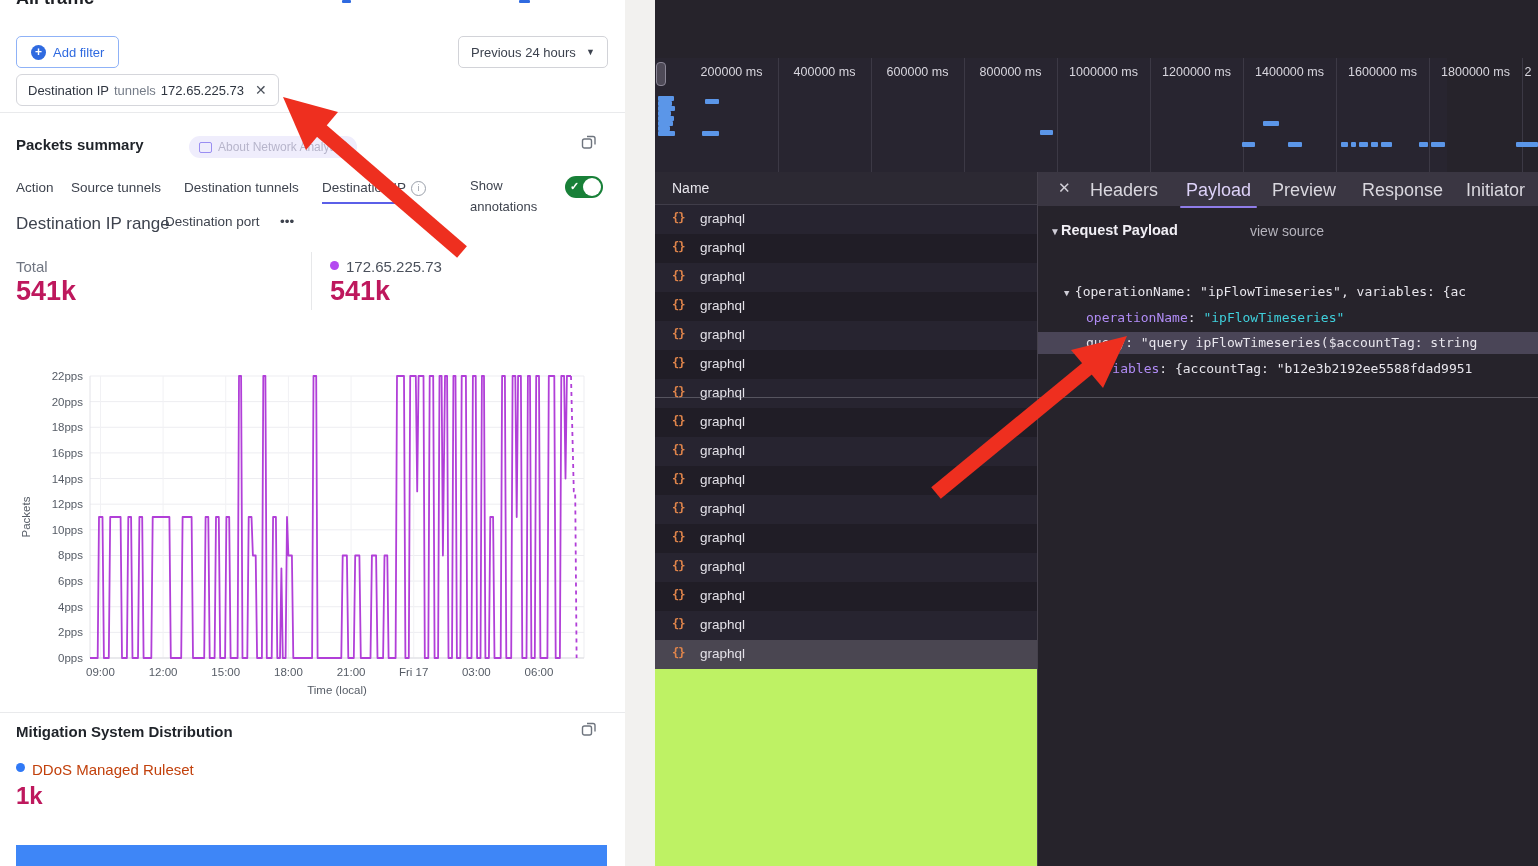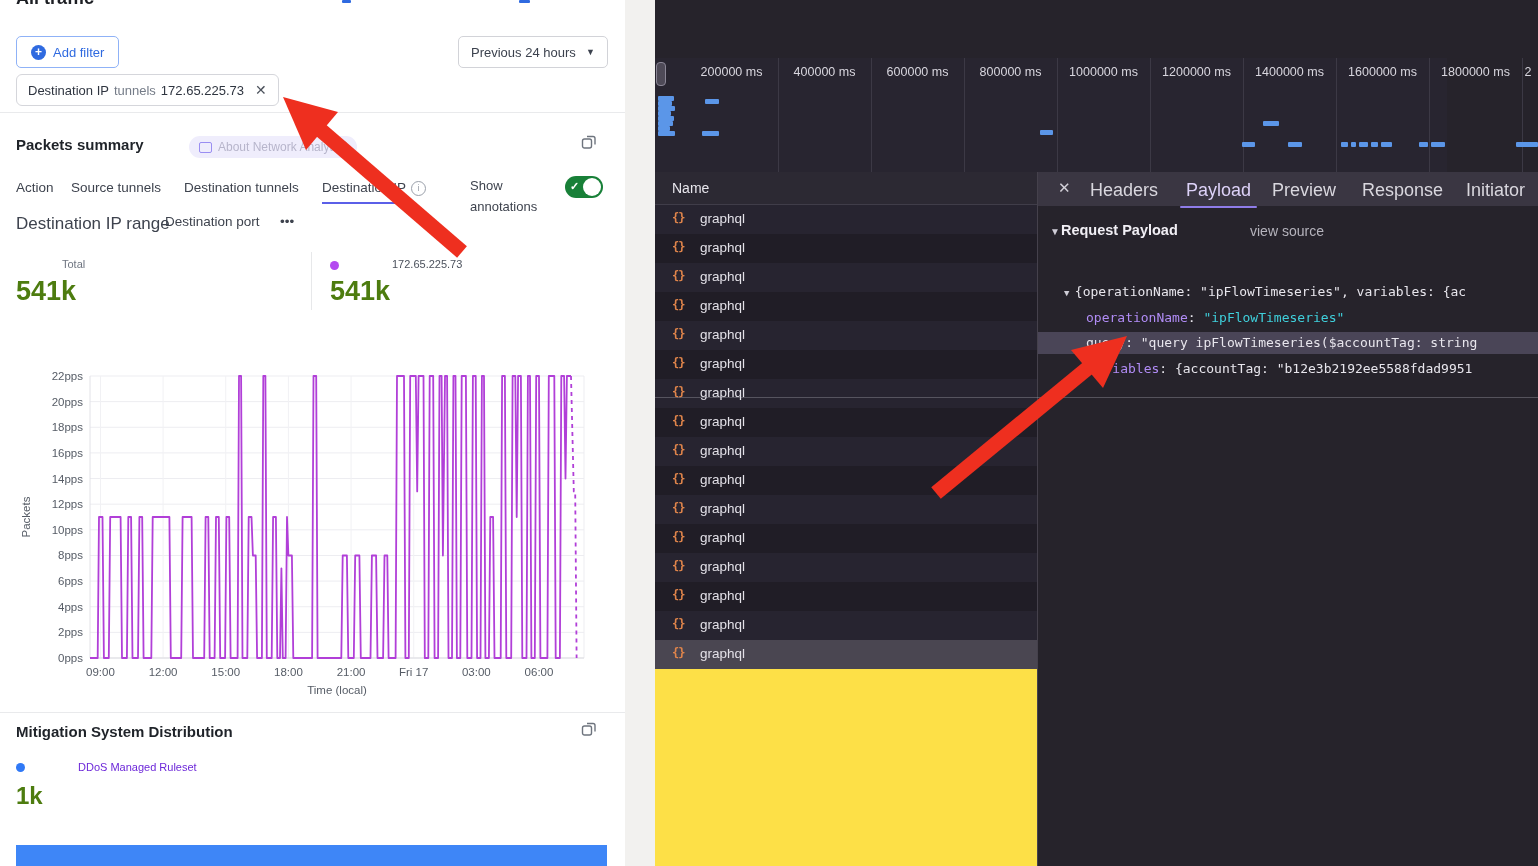--- a/index.html
+++ b/index.html
@@ -21,42 +21,42 @@
   #na-badge{position:absolute;left:189px;top:136px;height:22px;border-radius:11px;background:#efedfc;display:flex;align-items:center;gap:6px;padding:0 10px;font-size:12px;color:#b7b5cb;}
   #na-badge .bk{width:11px;height:9px;border:1.5px solid #8b7df0;border-radius:2px;opacity:.85;}
   .gicon{position:absolute;color:#787e88;}
   .tab{position:absolute;white-space:nowrap;cursor:pointer;color:#3e434e;}
   .tab.active .ul{position:absolute;left:0;right:14px;bottom:-8px;height:2px;background:#5b5fe8;}
   .info-i{display:inline-block;width:13px;height:13px;border:1px solid #9aa0aa;border-radius:50%;color:#9aa0aa;font-size:9px;line-height:13px;text-align:center;vertical-align:1px;margin-left:5px;}
   #show-ann{position:absolute;left:470px;top:175px;width:86px;font-size:13px;color:#3e434e;line-height:21px;}
   #toggle{position:absolute;left:565px;top:176px;width:38px;height:22px;border-radius:11px;background:#188038;cursor:pointer;}
   #toggle .check{position:absolute;left:5px;top:4px;color:#fff;font-size:11px;font-weight:bold;}
   #toggle .knob{position:absolute;right:2px;top:2px;width:18px;height:18px;border-radius:50%;background:#fff;}
-  .stat-label{position:absolute;font-size:11px;color:#6f7581;margin-left:46px;}
-  .stat-value{position:absolute;font-size:27px;font-weight:bold;color:#4d7c0f;}
+  .stat-label{position:absolute;font-size:15px;color:#6f7581;}
+  .stat-value{position:absolute;font-size:27px;font-weight:bold;color:#be185d;}
   .dot{position:absolute;width:9px;height:9px;border-radius:50%;}
   #stat-div{position:absolute;left:311px;top:252px;height:58px;border-left:1px solid #e7e8ea;}
   #chart-svg{position:absolute;left:0;top:355px;}
   #mit-bar{position:absolute;left:16px;top:845px;width:591px;height:21px;background:#3e86f7;}
   .copy-icon{position:absolute;width:16px;height:16px;}
   .speck{position:absolute;background:#2f6ae0;border-radius:1px;}
   
   #devtools{position:absolute;left:655px;top:0;width:883px;height:866px;background:#26232b;color:#e6e4eb;}
   #pill-row{position:absolute;left:10px;top:1px;height:25px;display:flex;gap:9px;}
   .pill{box-sizing:border-box;height:24px;border:1.5px solid #908d99;border-radius:13px;padding:0 10px;font-size:13px;line-height:21px;color:#ebe9f0;background:transparent;cursor:pointer;white-space:nowrap;}
   .pill.active{background:#524b63;border-color:#a095bd;color:#f3effc;}
   #check-row{position:absolute;left:14px;top:30px;height:26px;display:flex;gap:36px;align-items:center;}
   .chk{display:flex;align-items:center;gap:10px;font-size:14px;color:#e6e4eb;cursor:pointer;}
   .chk .box{width:14px;height:14px;border:1.5px solid #9b98a4;border-radius:3px;background:transparent;}
   #timeline{position:absolute;left:0;top:58px;width:792px;height:114px;background:#282530;border-bottom:1px solid #3c3945;}
   .tl-div{position:absolute;top:0;width:1px;height:114px;background:#3c3945;}
   .tl-label{position:absolute;top:7px;font-size:12.5px;color:#d8d6de;transform:translateX(-50%);white-space:nowrap;}
   .tl-mark{position:absolute;height:5px;border-radius:1px;background:#5b96e8;}
   #tl-handle{position:absolute;left:1px;top:4px;width:8px;height:22px;border:1px solid #8a8695;border-radius:4px;background:#4e4a57;}
-  #name-col{position:absolute;left:0;top:172px;width:382px;height:694px;background:#fde047;}
+  #name-col{position:absolute;left:0;top:172px;width:382px;height:694px;background:#bef264;}
   #name-header{position:absolute;left:0;top:0;width:382px;height:33px;background:#2c2933;border-bottom:1px solid #403d49;box-sizing:border-box;font-size:14px;color:#e8e6ed;}
   #name-header span{position:absolute;left:17px;top:8px;}
   .req-row{position:absolute;left:0;width:382px;height:29px;font-size:13.5px;color:#e3e1e8;cursor:pointer;}
   .req-row .jicon{position:absolute;left:17px;top:6px;font-family:"DejaVu Sans Mono",monospace;font-size:12px;font-weight:bold;color:#e0854b;letter-spacing:-1px;}
   .req-row .rname{position:absolute;left:45px;top:6px;}
   #col-divider{position:absolute;left:382px;top:172px;width:1px;height:694px;background:#45414c;}
   #detail{position:absolute;left:383px;top:172px;width:500px;height:694px;background:#26232b;}
   #tabbar{position:absolute;left:0;top:0;width:500px;height:34px;background:#3a3642;}
   #tabbar .close-x{position:absolute;left:20px;top:7px;font-size:15px;color:#d2d0d8;cursor:pointer;}
   .dtab{position:absolute;top:8px;font-size:18px;color:#d9d7de;cursor:pointer;white-space:nowrap;}
@@ -184,21 +184,21 @@
         <text x="337" y="339" text-anchor="middle" font-size="11.5" fill="#565c66" font-family="&quot;Liberation Sans&quot;,sans-serif">Time (local)</text>
       </svg>
 
     <div class="sect-border" style="top:712px;"></div>
     <div class="card-title" style="left:16px;top:723px;">Mitigation System Distribution</div>
     <svg class="copy-icon" style="left:581px;top:721px;" viewBox="0 0 16 16">
       <rect x="1.5" y="5" width="9" height="9" rx="2" fill="none" stroke="#6e747e" stroke-width="1.4"></rect>
       <path d="M6 2.5 h6 a2 2 0 0 1 2 2 v6" fill="none" stroke="#6e747e" stroke-width="1.4"></path>
     </svg>
     <div class="dot" style="left:16px;top:763px;background:#3079f6;"></div>
-    <div class="stat-label" style="left:32px;top:761px;color:#6d28d9;">DDoS Managed Ruleset</div>
+    <div class="stat-label" style="left:32px;top:761px;color:#c2410c;">DDoS Managed Ruleset</div>
     <div class="stat-value" style="left:16px;top:782px;font-size:24px;">1k</div>
     <div id="mit-bar"></div>
   <span class="tab" style="left: 16px; top: 180px; font-size: 13.5px;">Action</span>
       <span class="tab" style="left: 71px; top: 180px; font-size: 13.5px;">Source tunnels</span>
       <span class="tab" style="left: 184px; top: 180px; font-size: 13.5px;">Destination tunnels</span>
       <span class="tab active" style="left: 322px; top: 180px; font-size: 13.5px;">Destination IP<span class="info-i">i</span><span class="ul"></span></span>
       <span class="tab" style="left: 16px; top: 214px; font-size: 17px;">Destination IP range</span>
       <span class="tab" style="left: 165px; top: 214px; font-size: 13.5px;">Destination port</span>
       <span class="tab" style="left: 280px; top: 214px; font-size: 13.5px;">•••</span>
     </div>

